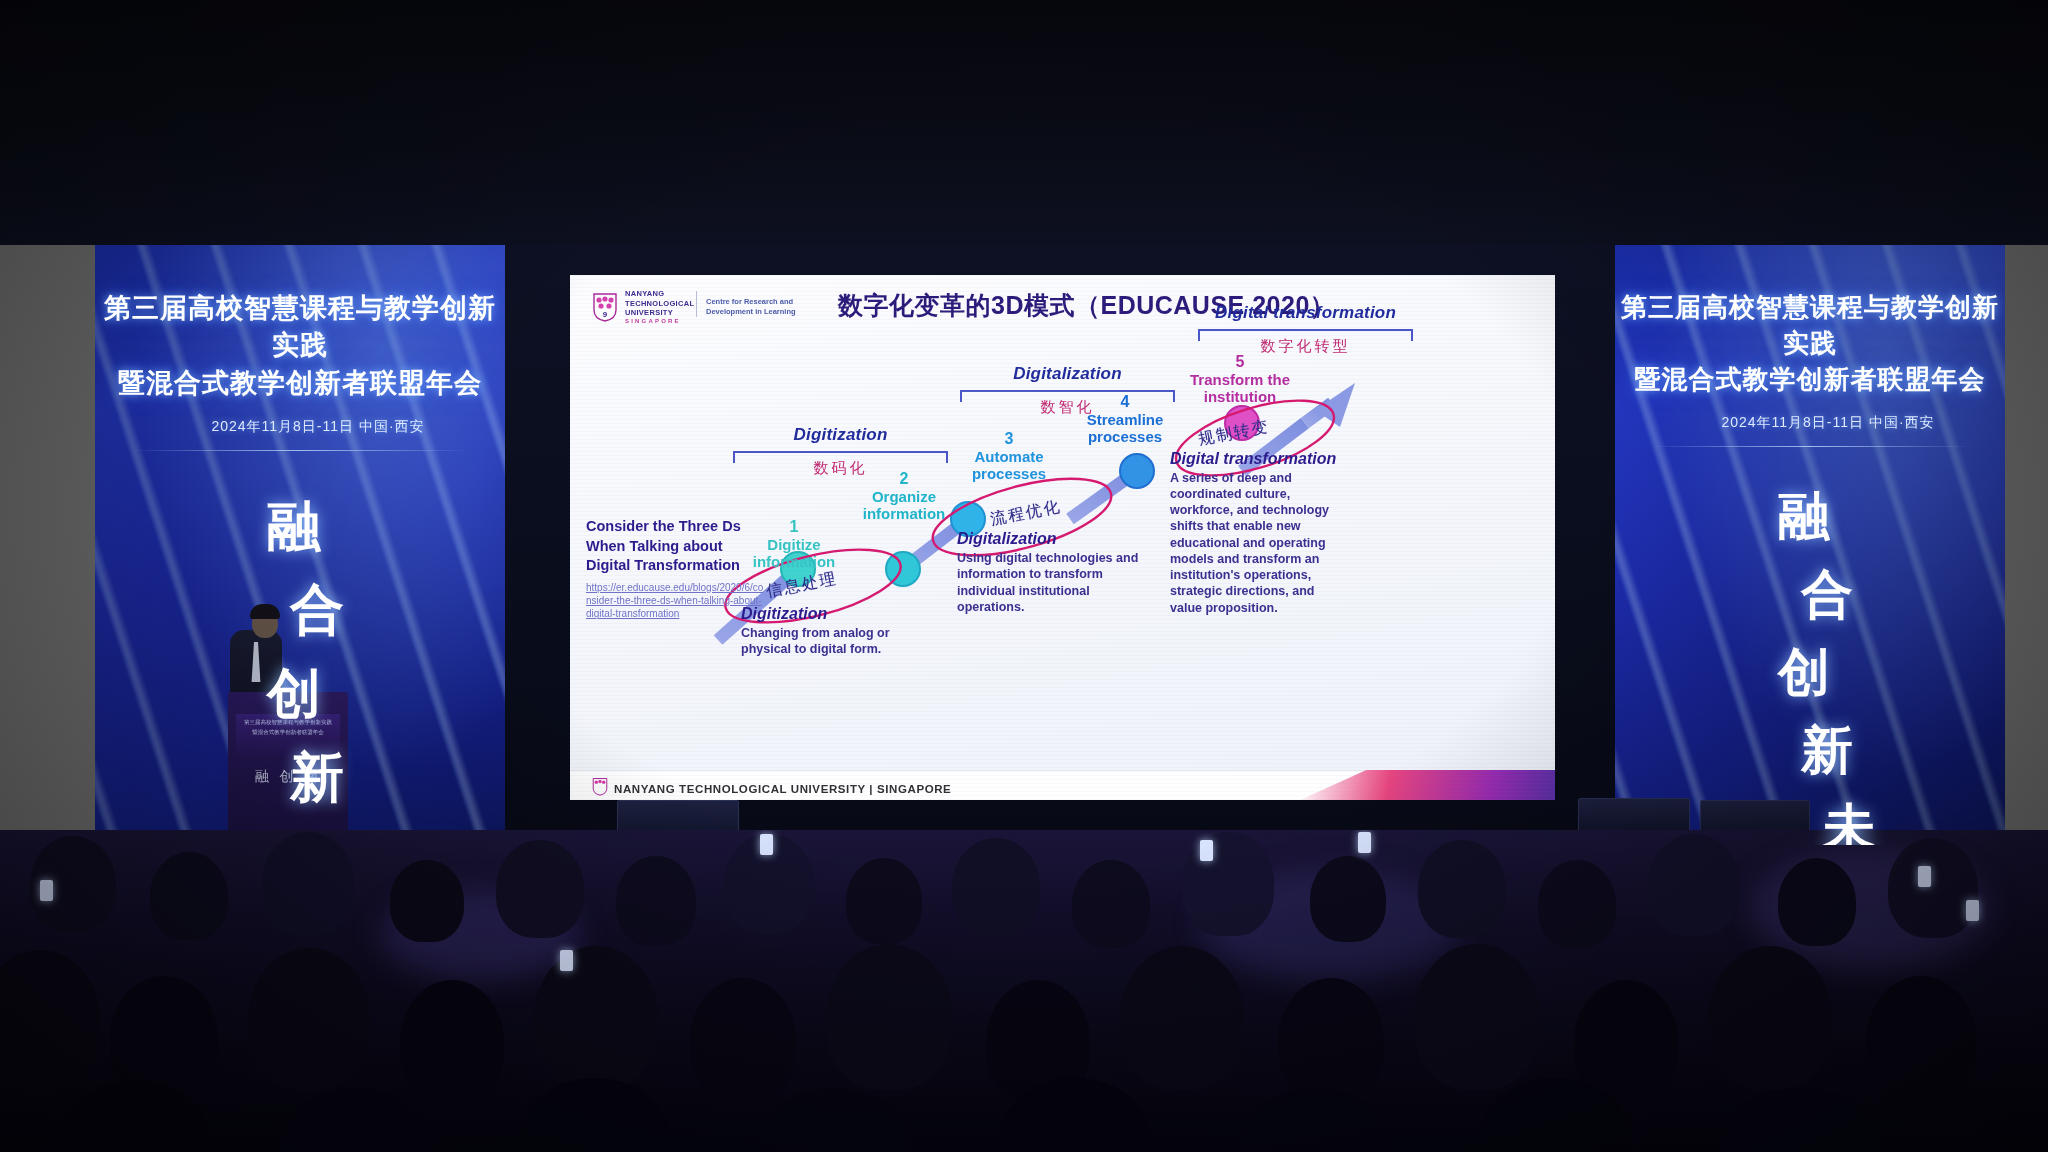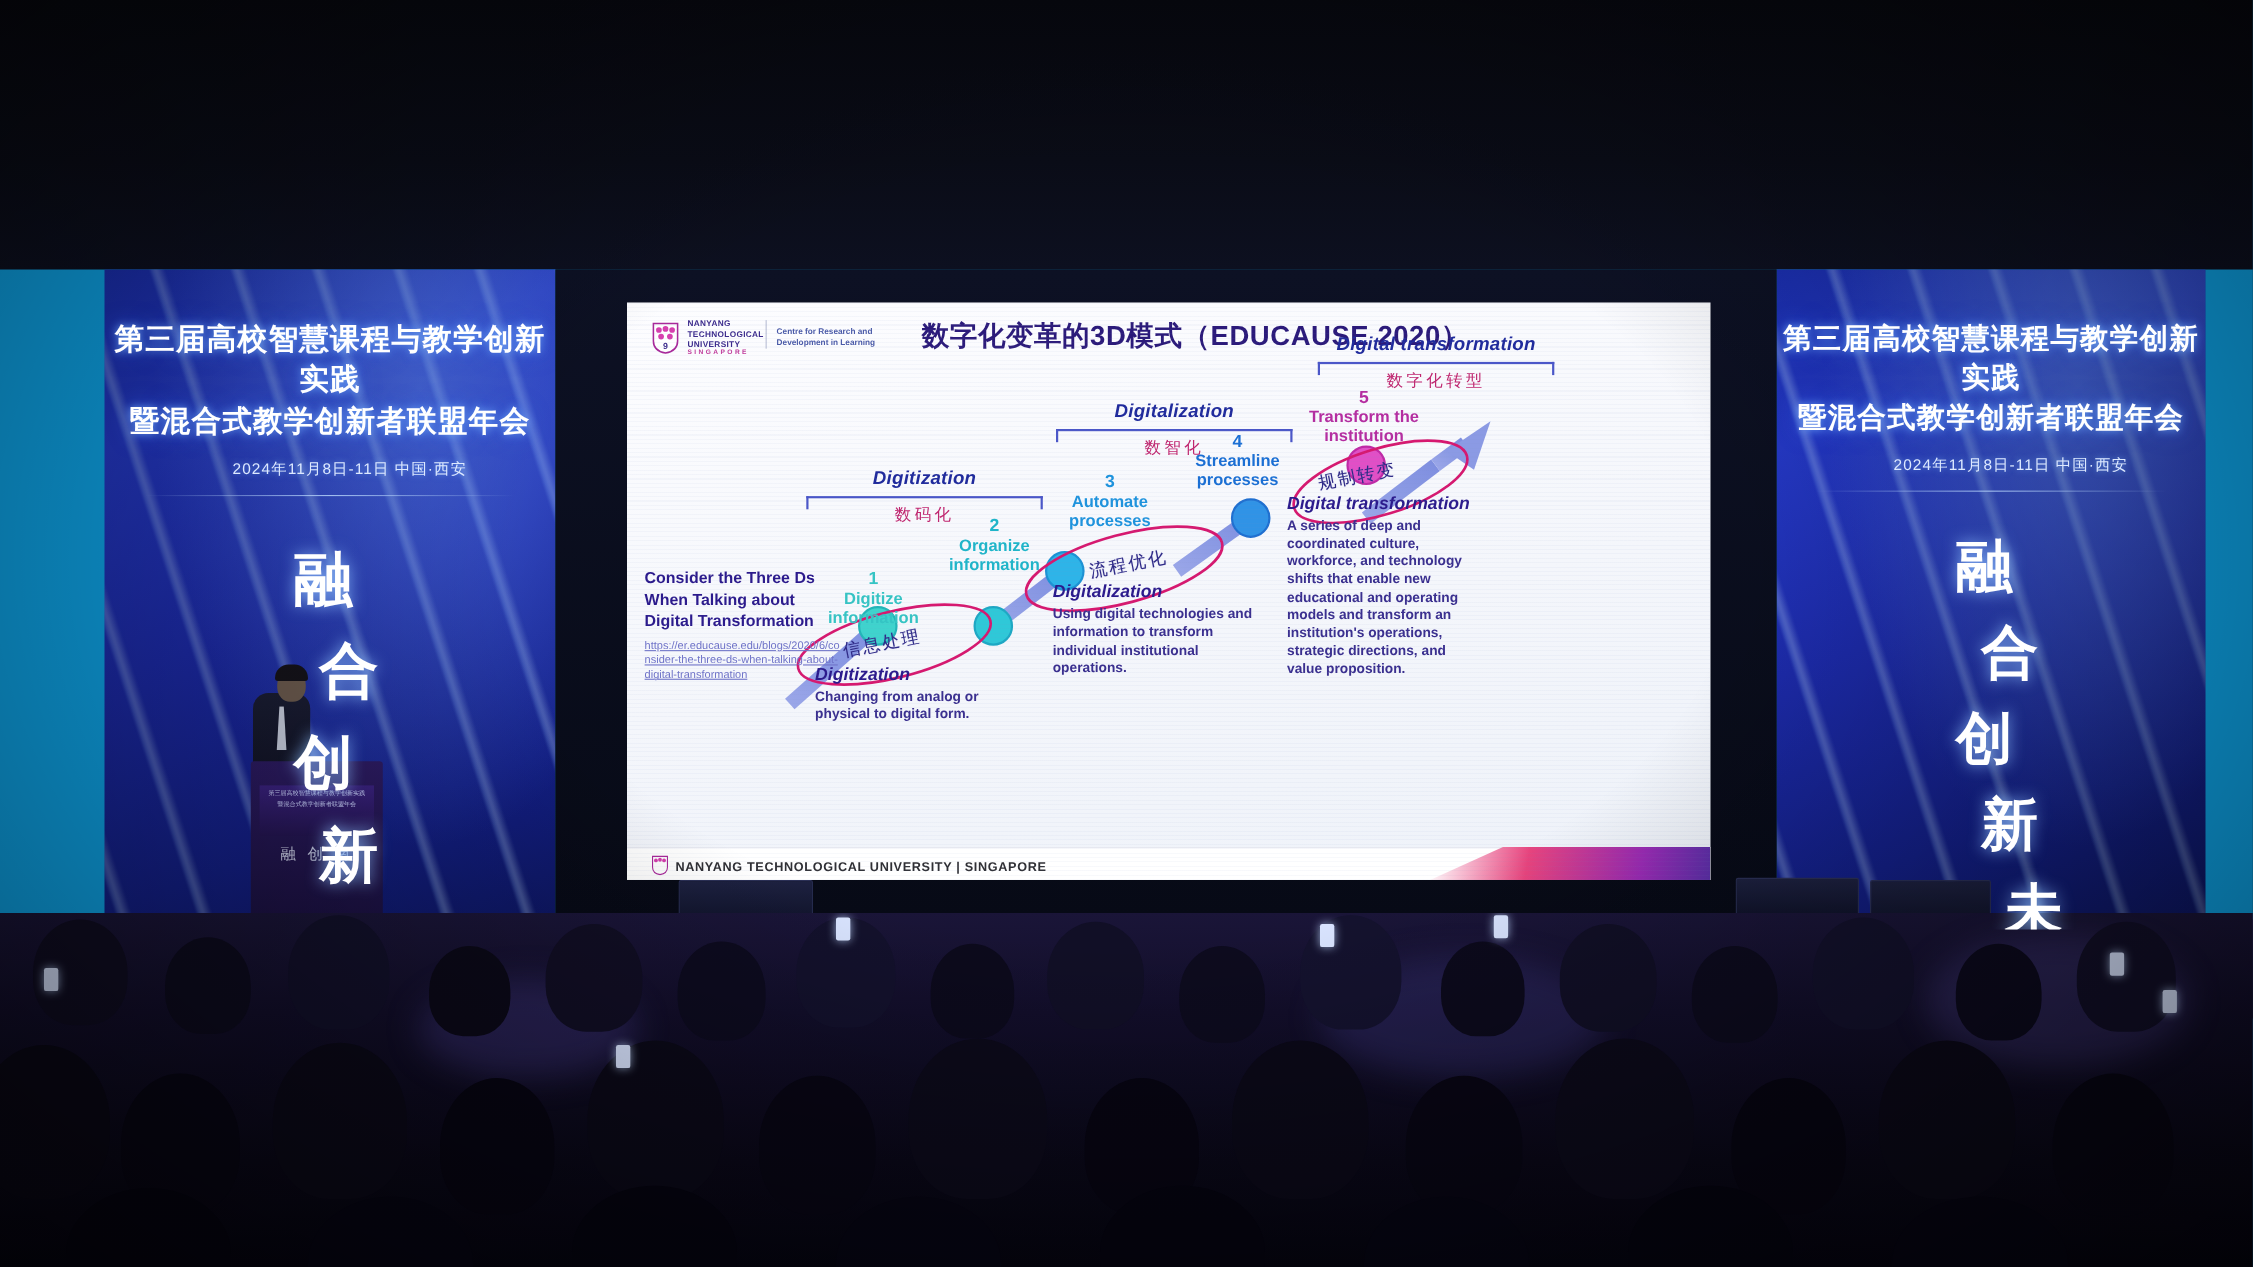--- a/index.html
+++ b/index.html
@@ -1,19 +1,19 @@
 <!DOCTYPE html>
 <html><head>
 <meta charset="utf-8">
 <style>
   * { margin:0; padding:0; box-sizing:border-box; }
   html,body { width:2048px; height:1152px; overflow:hidden; background:#000; }
   body { font-family:"Liberation Sans", sans-serif; }
 
-  .stage { position:absolute; inset:0; background:#0ea5e9; }
+  .stage { position:absolute; inset:0; background:#737373; }
 
   
   .ceiling { position:absolute; left:0; top:0; width:2048px; height:245px;
              background:linear-gradient(180deg,#07080f 0%,#0a0c17 60%,#0d1020 100%); }
 
   
   .banner { position:absolute; top:245px; height:600px;
             background:linear-gradient(160deg,#1b2fb0 0%,#2438c4 22%,#1c2aa8 50%,#131f86 78%,#0d1660 100%);
             overflow:hidden; }
   .banner.left  { left:95px;  width:410px; }

